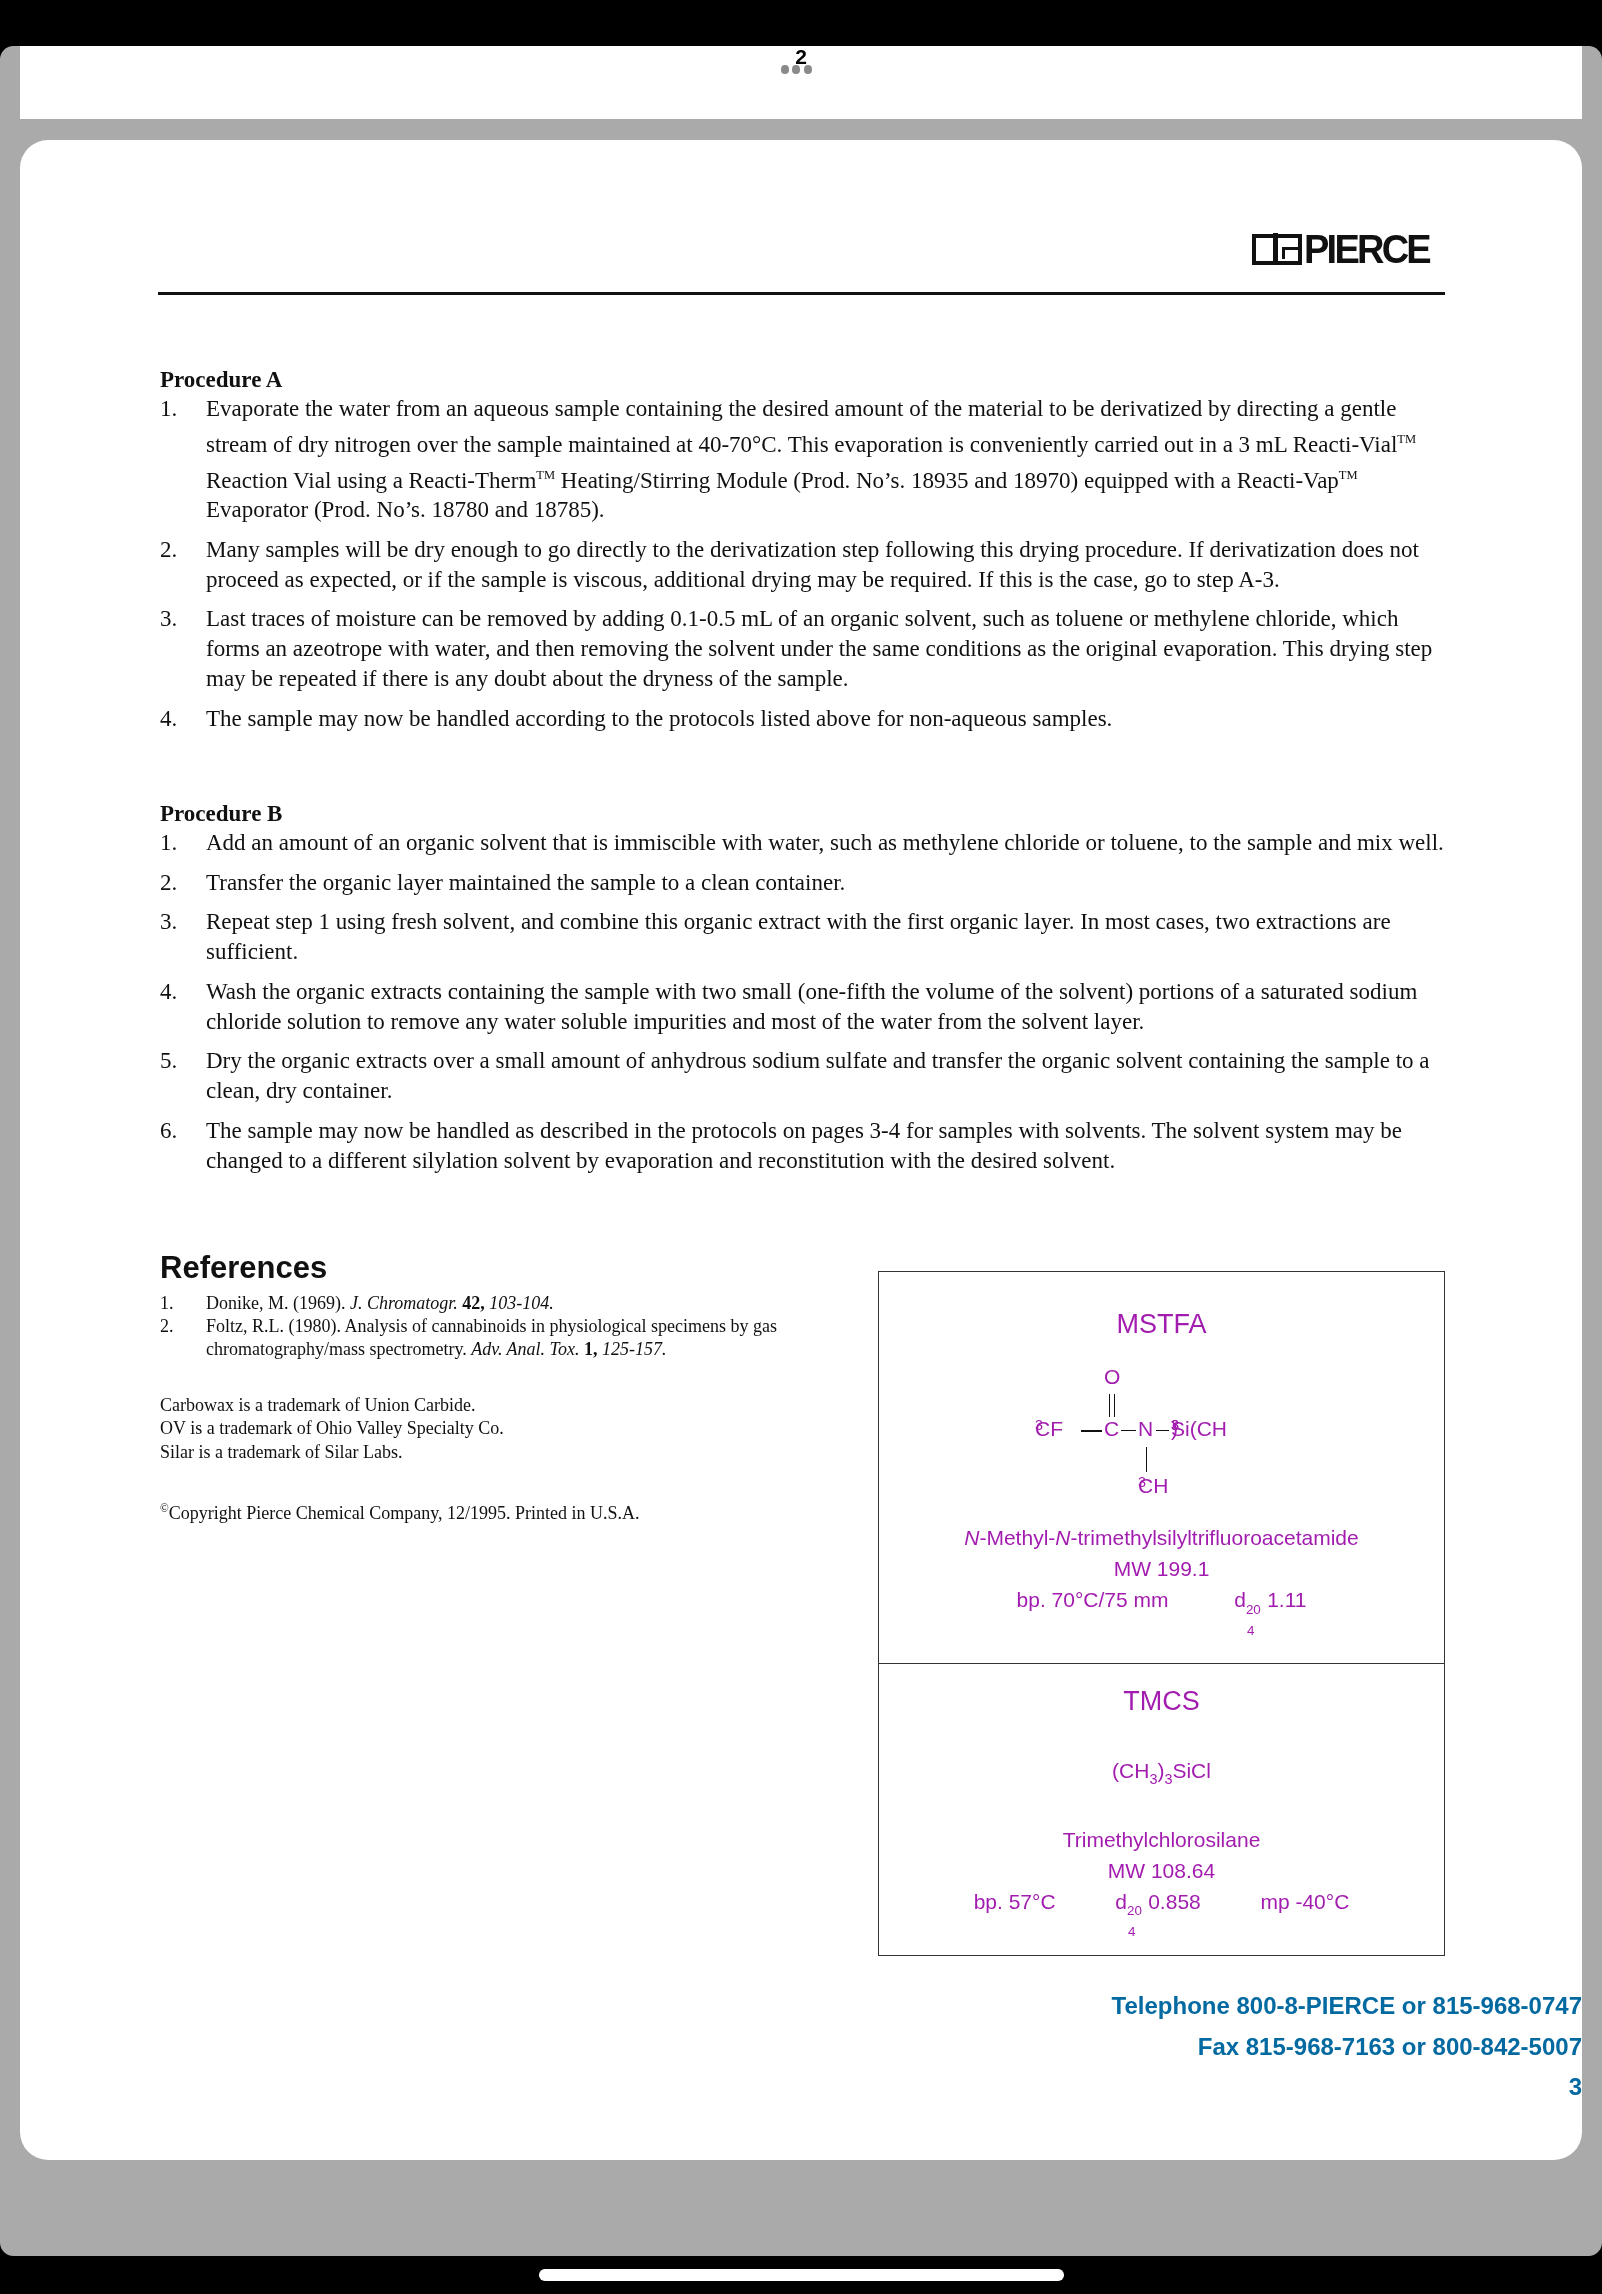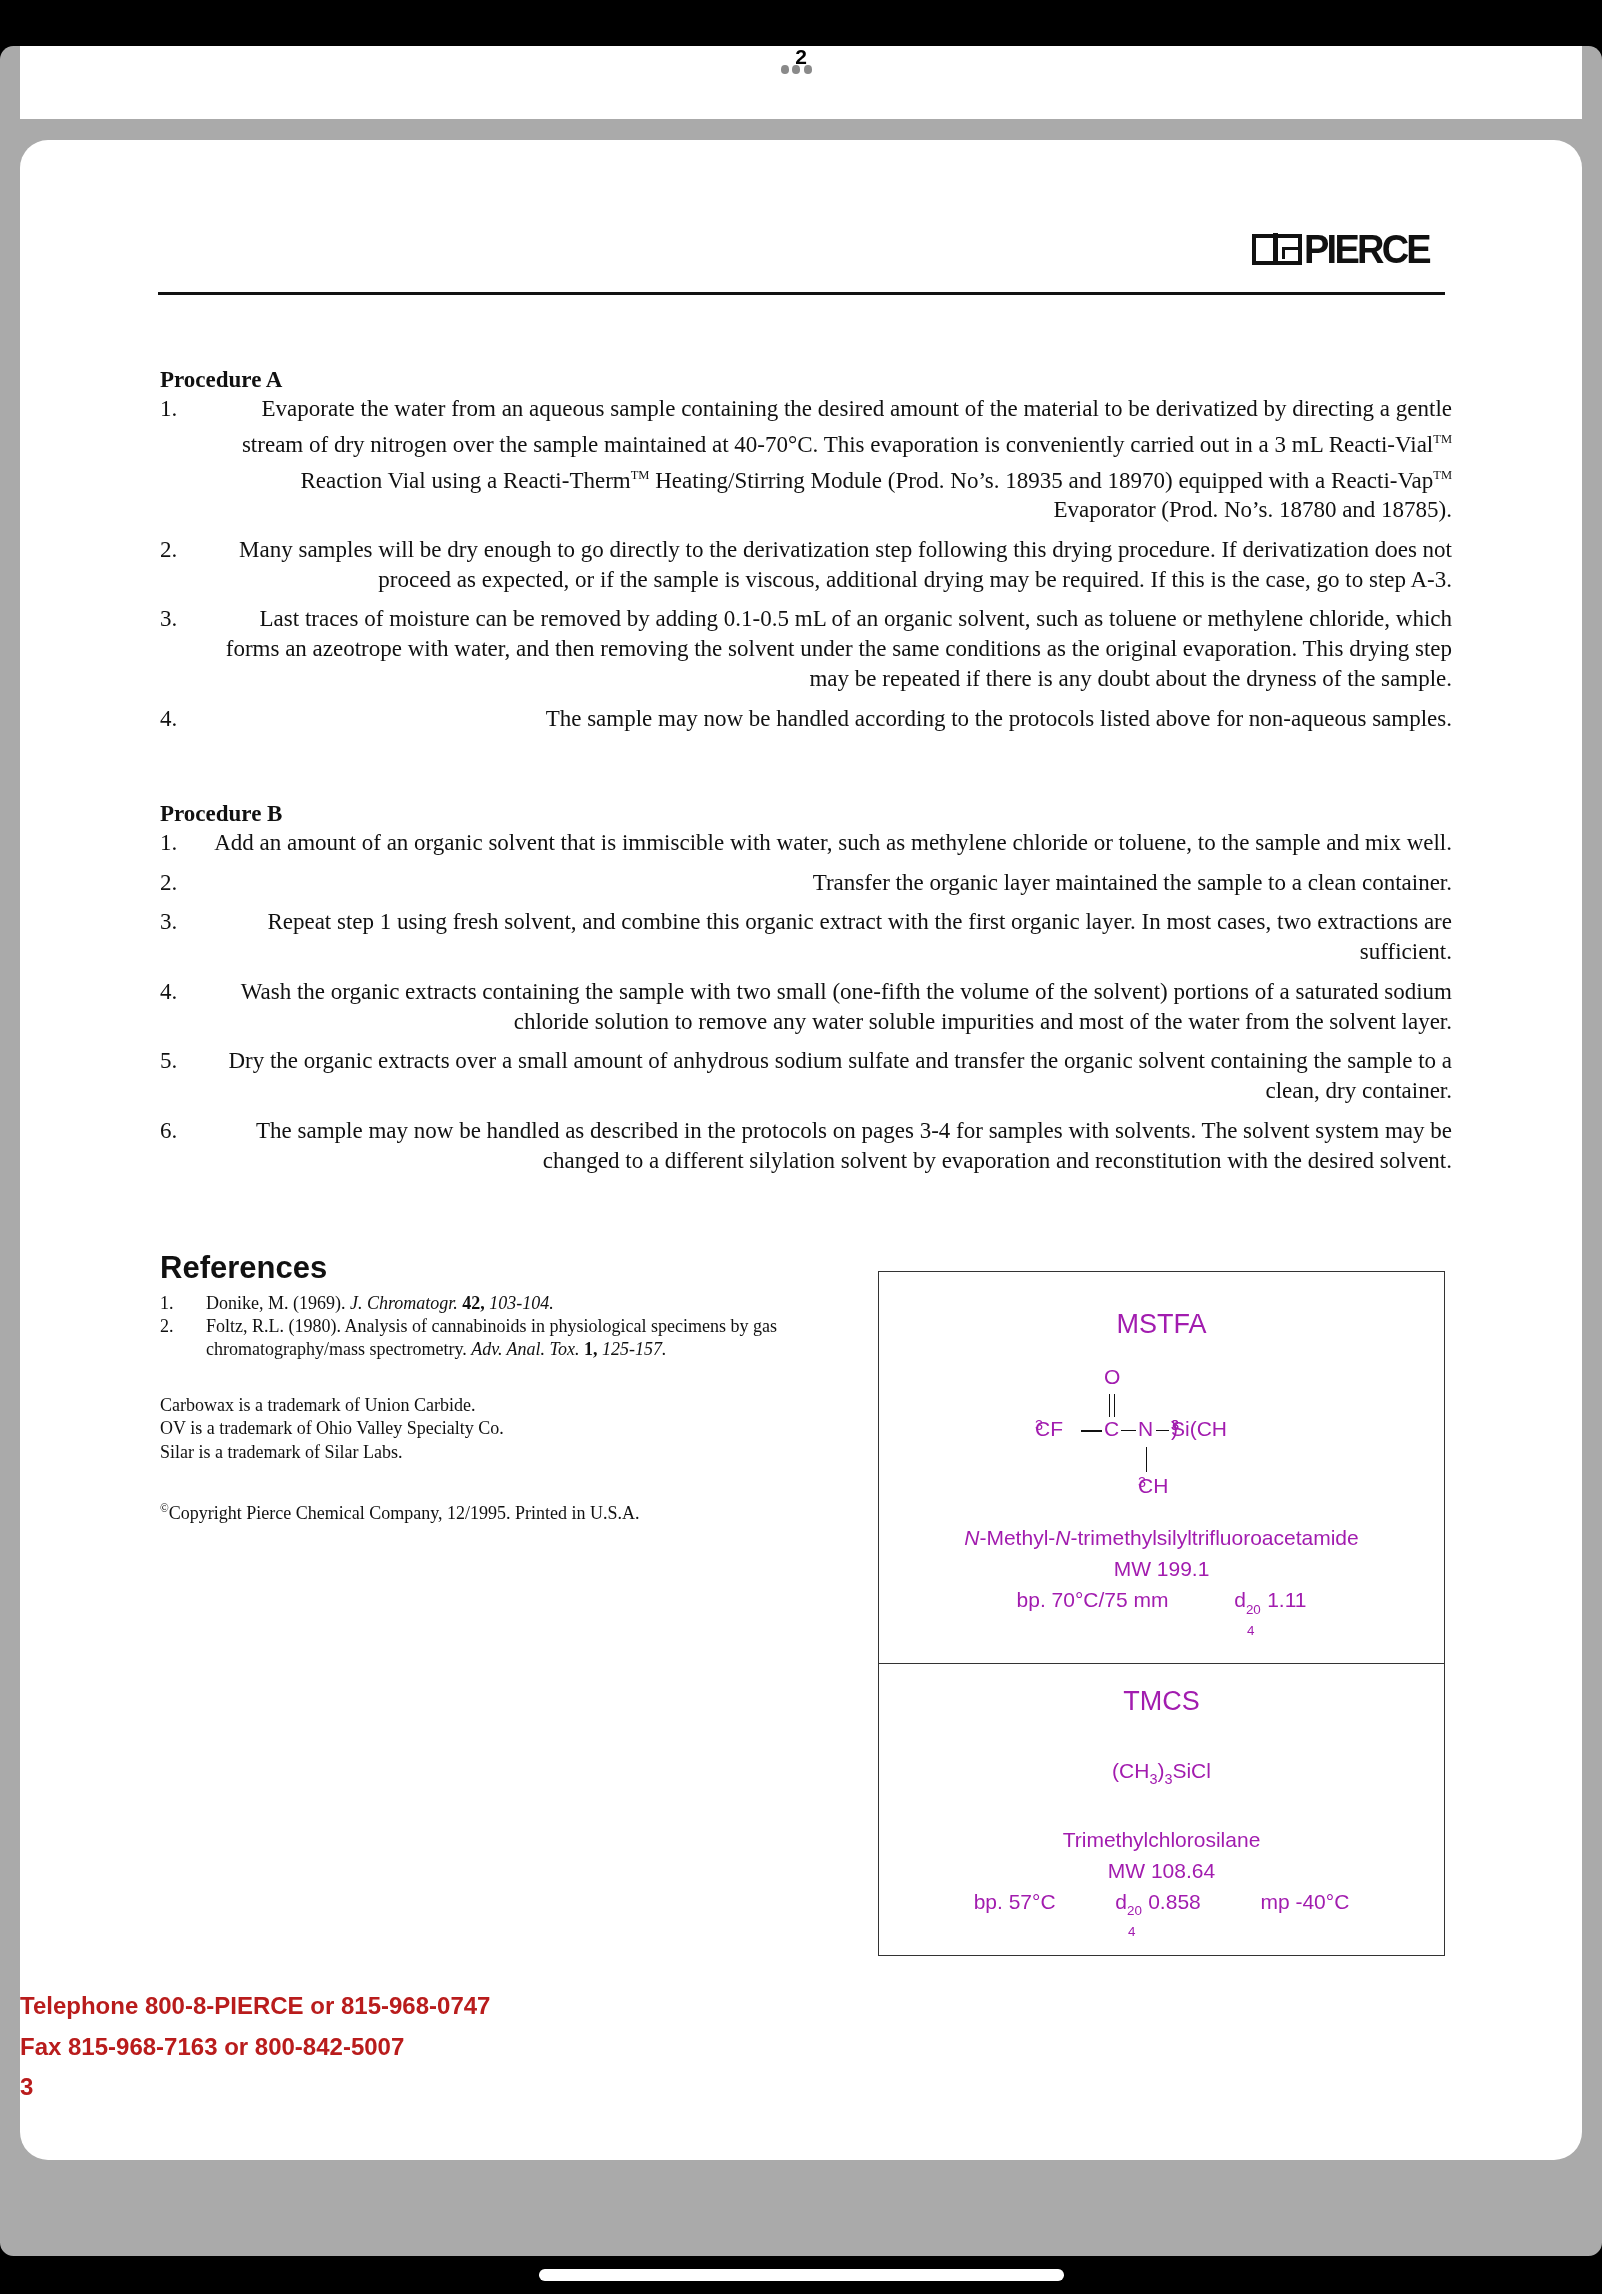--- a/index.html
+++ b/index.html
@@ -49,21 +49,21 @@
     }
     .header-rule {
       position: absolute; left: 138px; top: 152px; width: 1287px; height: 2.9px; background: #111;
     }
 
     .section { position: absolute; left: 140px; width: 1292px; }
     .section-title { font-weight: bold; font-size: 23px; line-height: 29px; }
     .steps { list-style: none; }
     .step { display: flex; font-size: 23px; line-height: 30px; margin-bottom: 9.6px; }
     .step-num { width: 46px; flex: none; }
-    .step-text { flex: 1; text-align: right; }
+    .step-text { flex: 1; }
     .tm { font-size: 12.5px; vertical-align: 8.6px; }
 
     .ref-section { position: absolute; left: 140px; top: 1109px; width: 730px; }
     .ref-title { font-family: "Liberation Sans", sans-serif; font-weight: bold; font-size: 31px; line-height: 37px; margin-bottom: 5.8px; }
     .ref-item { display: flex; font-size: 18px; line-height: 23px; }
     .ref-num { width: 46px; flex: none; }
     .trademarks { margin-top: 33px; font-size: 18px; line-height: 23.5px; }
     .copyright { margin-top: 33px; font-size: 18px; line-height: 23px; }
     .copyright sup { font-size: 11.5px; }
 
@@ -80,22 +80,22 @@
     .sup20 { position: relative; display: inline-block; width: 15.4px; }
     .sup20 .t { position: absolute; left: 0; top: -13.4px; font-size: 13.4px; }
     .sup20 .b { position: absolute; left: 1px; top: 7.7px; font-size: 13.4px; }
 
     .structure { position: relative; height: 144px; margin-top: 21px; font-size: 21px; }
     .structure span { position: absolute; white-space: nowrap; }
     .bond-h { position: absolute; height: 1.9px; background: #111; }
     .bond-v { position: absolute; width: 1.4px; background: #111; }
 
     .contact {
-      position: absolute; left: 0; width: 100%; text-align: left;
-      font-family: "Liberation Sans", sans-serif; font-weight: bold; font-size: 24px; line-height: 40px; color: #b91c1c;
+      position: absolute; left: 0; width: 100%; text-align: right;
+      font-family: "Liberation Sans", sans-serif; font-weight: bold; font-size: 24px; line-height: 40px; color: #0369a1;
     }
 
     .home-indicator {
       position: absolute; left: 539px; top: 2269px; width: 525px; height: 11.5px; border-radius: 5.8px; background: #fff;
     }
   </style>
 </head>
 <body>
 
 <div class="viewer-frame"></div>

